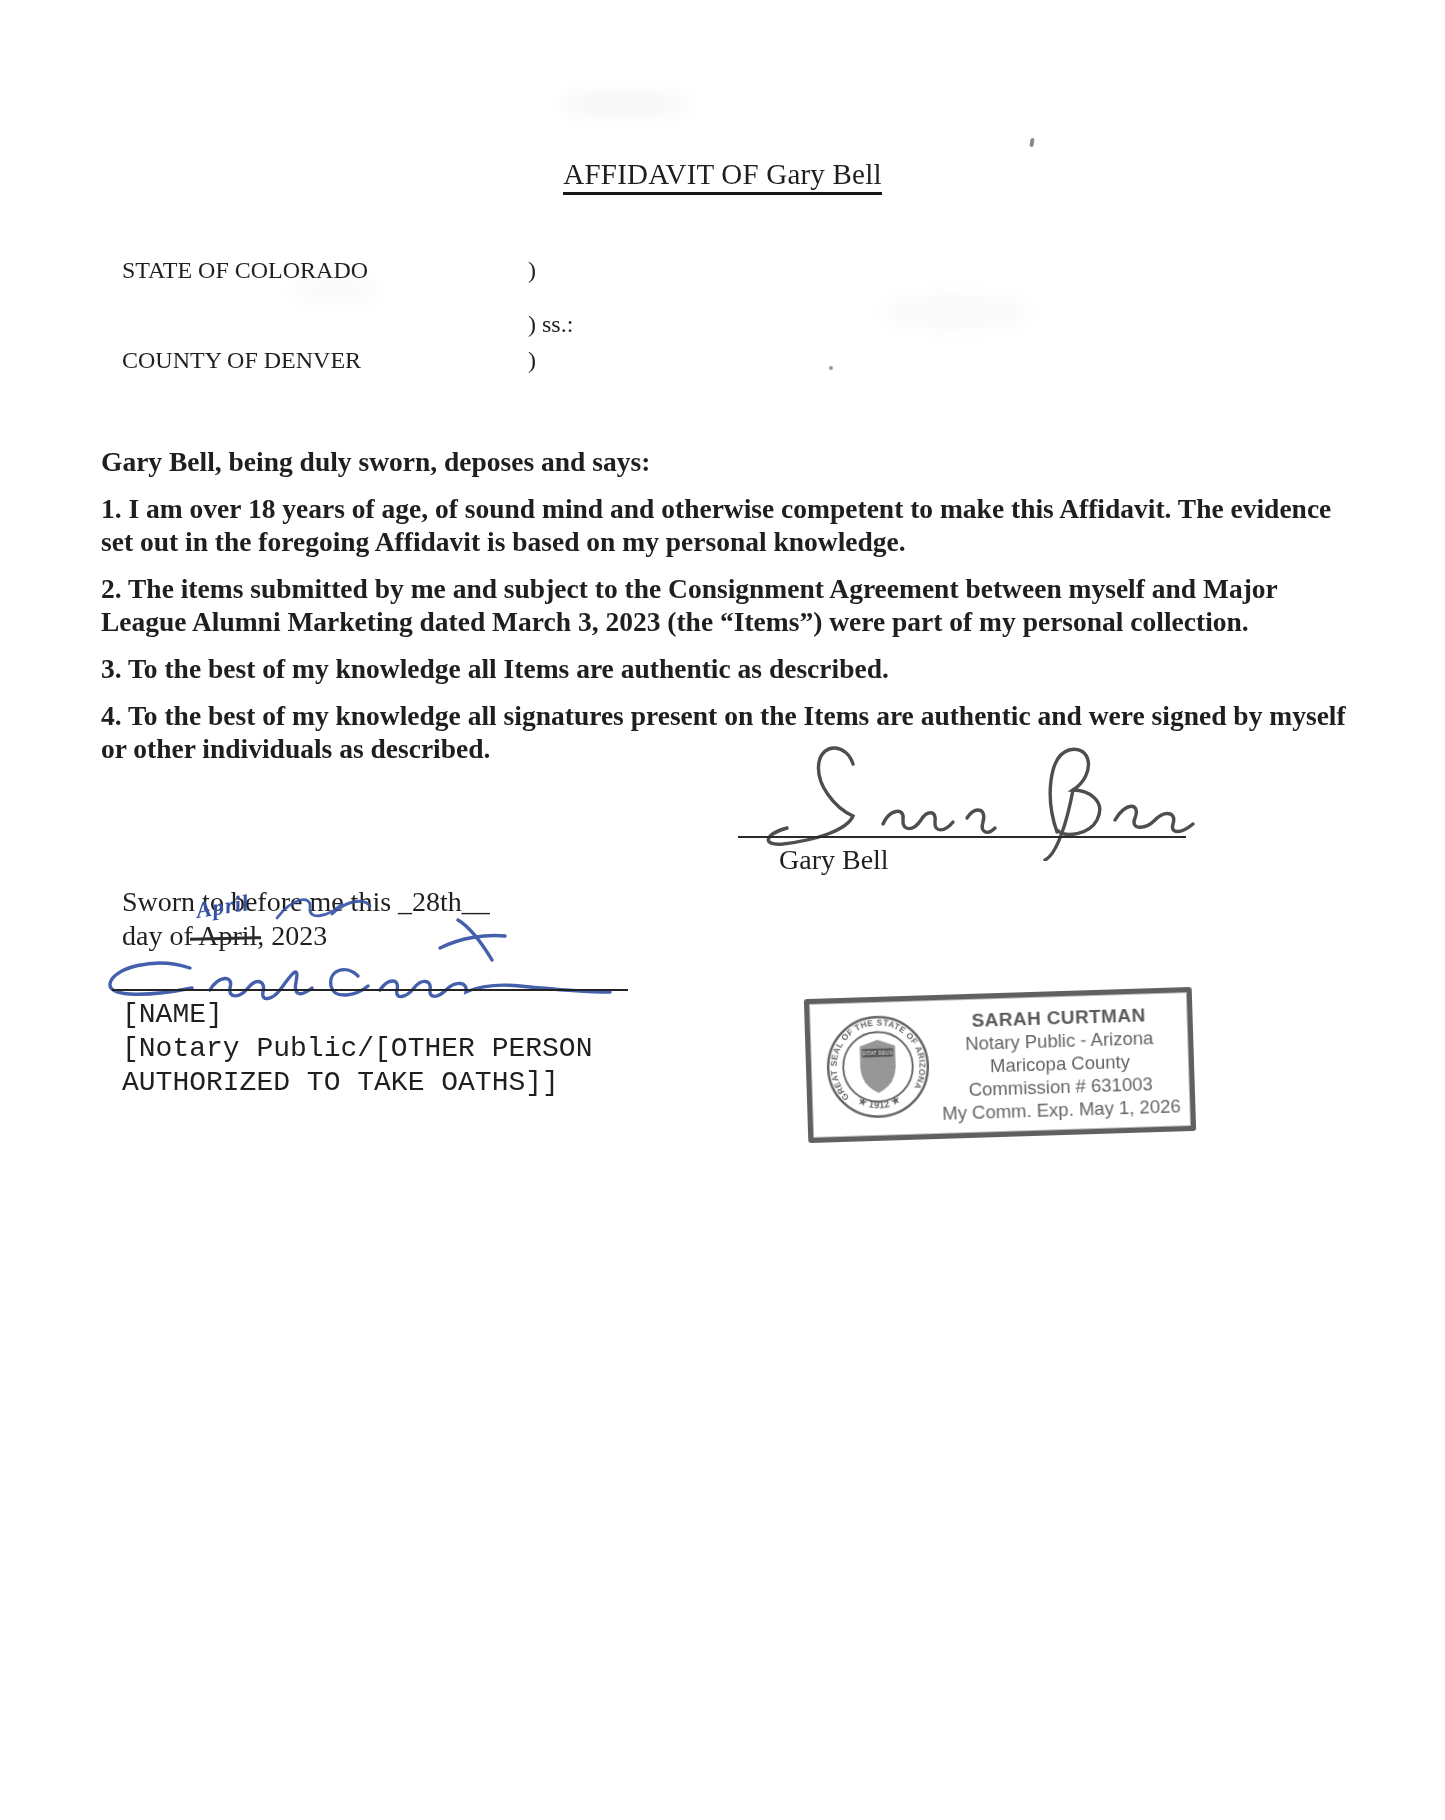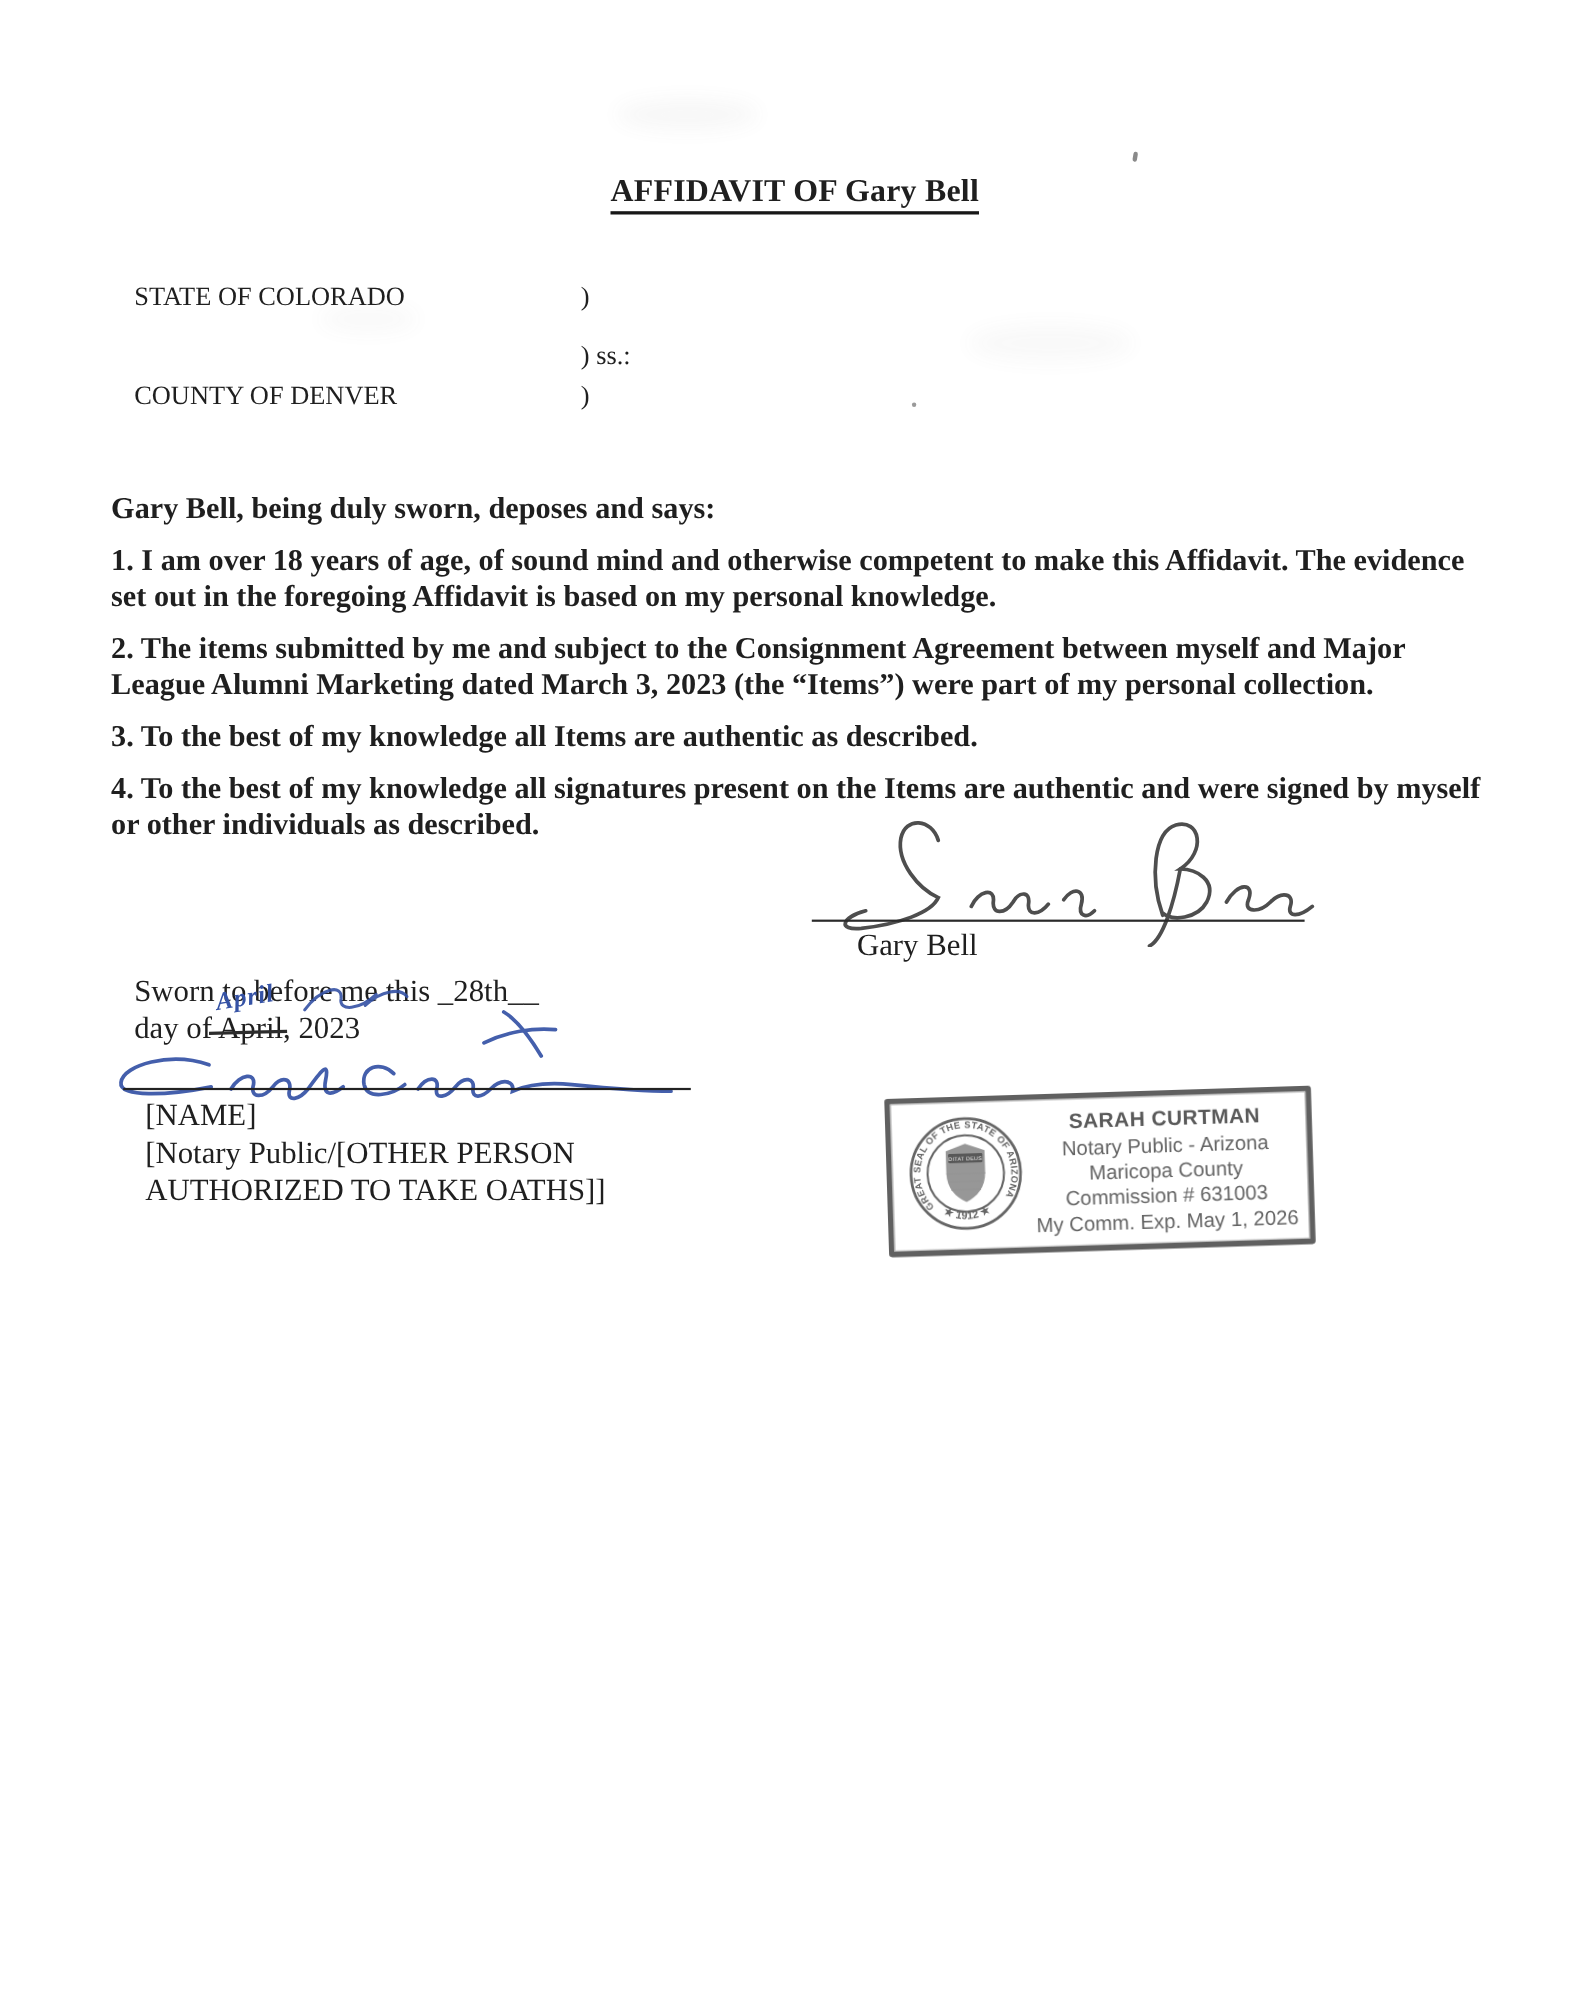--- a/index.html
+++ b/index.html
@@ -1,21 +1,21 @@
 <!DOCTYPE html>
 <html><head>
 <meta charset="utf-8">
 <style>
   html,body{margin:0;padding:0;background:#e9e9e9;}
   .page{position:relative;width:1445px;height:1820px;background:#ffffff;overflow:hidden;
         font-family:"Liberation Serif","DejaVu Serif",serif;color:#1f1f1f;}
   .abs{position:absolute;}
 
   .title-wrap{top:158px;left:0;width:1445px;text-align:center;}
-  .title{display:inline-block;font-size:29px;font-weight:700;letter-spacing:.2px;
+  .title{display:inline-block;font-size:29px;font-weight:400;letter-spacing:.2px;
          border-bottom:3px solid #171717;padding-bottom:1px;}
 
   .venue{top:253px;left:122px;font-size:24px;line-height:34px;}
   .venue-row{display:flex;}
   .venue-row.r1{margin-bottom:20px;}
   .venue-row.r2{margin-bottom:2px;}
   .venue-label{width:406px;}
 
   .body-text{top:445px;left:101px;width:1254px;font-size:27.5px;line-height:33px;font-weight:bold;}
   .body-text p{margin:0 0 14px 0;}
@@ -27,21 +27,21 @@
   .jurat-l1{left:122px;top:886px;font-size:28px;}
   .jurat-l2{left:122px;top:920px;font-size:28px;}
   .struck{position:relative;}
   .struck::after{content:"";position:absolute;left:-8px;right:-4px;top:54%;height:2.6px;
                  background:#2c2c2c;transform:rotate(-1.4deg);}
   .april{left:196px;top:894px;color:#3552a5;font-size:23px;font-style:italic;
          letter-spacing:1px;transform:rotate(-9deg);font-weight:600;}
   .april-scribble{left:272px;top:890px;}
   .notary-sig-svg{left:100px;top:918px;}
   .notary-line{left:112px;top:989px;width:516px;border-top:2.4px solid #222;height:0;}
-  .name-block{left:132px;top:998px;font-size:28px;line-height:34px;}
+  .name-block{left:122px;top:998px;font-size:28px;line-height:34px;font-family:Liberation Mono, monospace;}
 
   .stamp{left:806px;top:993px;width:378px;height:134px;border:5px solid #555;
          border-radius:3px;box-shadow:inset 0 0 0 1px rgba(90,90,90,.45);
          transform:rotate(-1.8deg);opacity:.93;filter:blur(.3px);
          font-family:"Liberation Sans","DejaVu Sans",sans-serif;color:#565656;}
   .seal-svg{position:absolute;left:12px;top:8px;}
   .stamp-text{position:absolute;left:124px;right:4px;top:10px;text-align:center;line-height:23px;}
   .stamp-name{font-size:19px;font-weight:700;letter-spacing:.4px;color:#4e4e4e;}
   .stamp-line{font-size:18.5px;color:#585858;}
 

